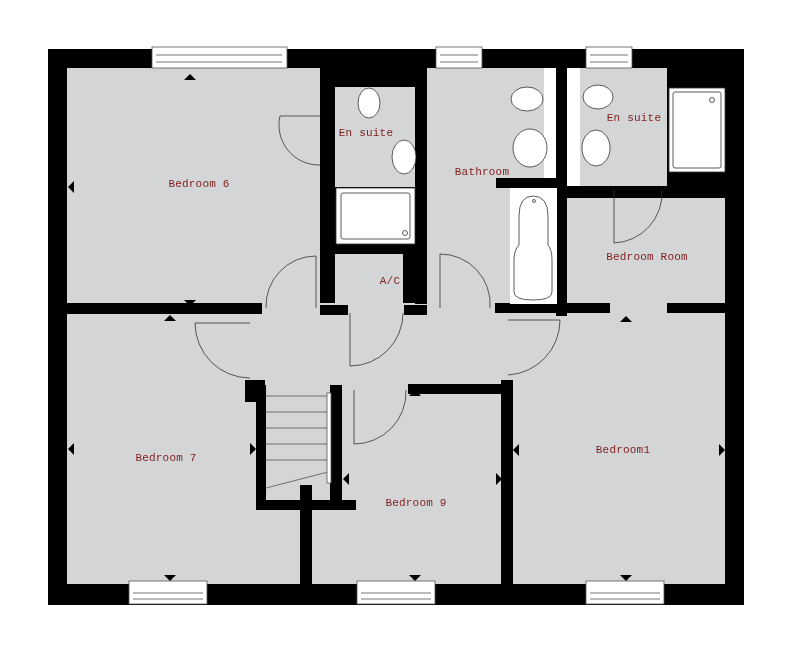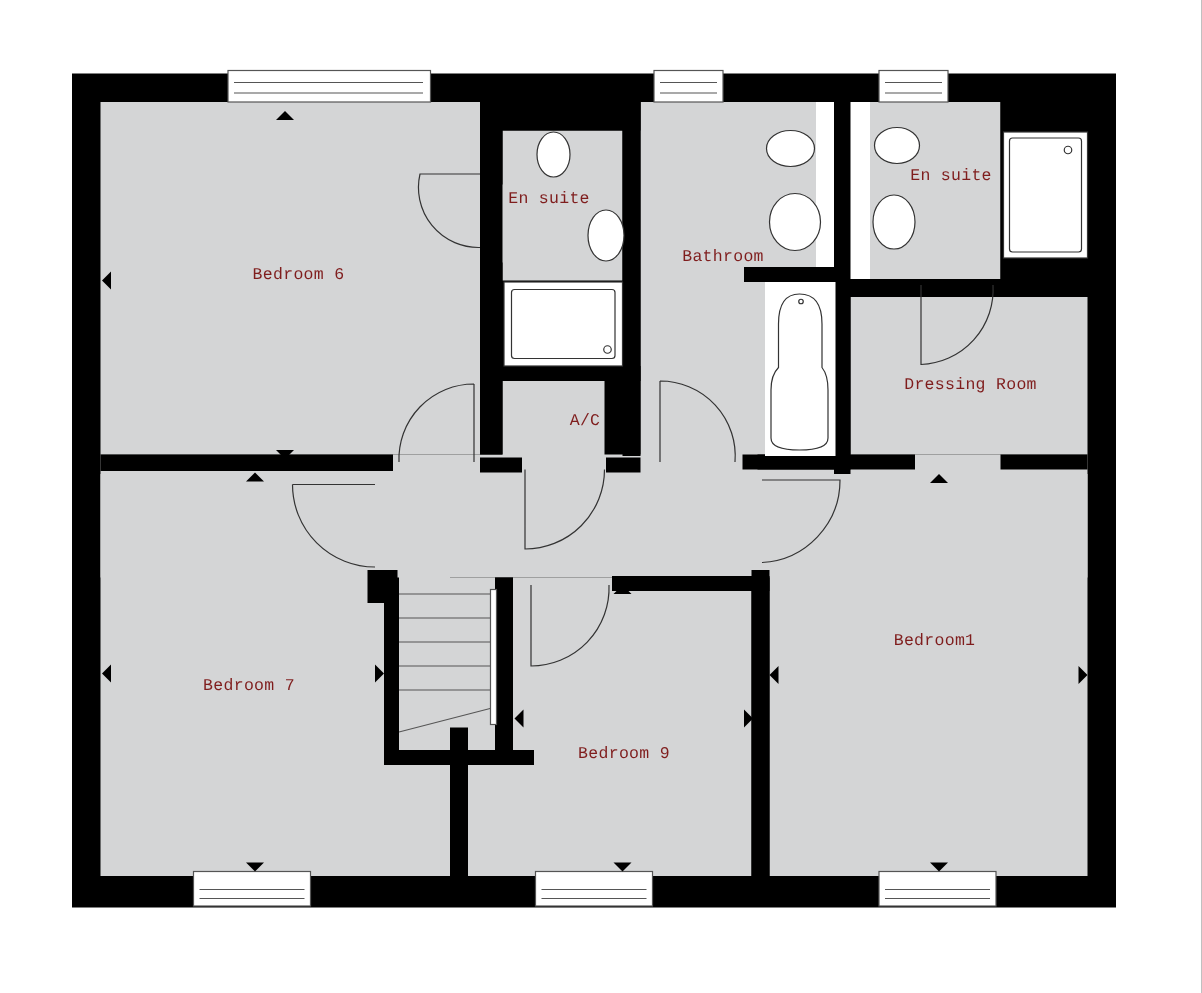--- a/index.html
+++ b/index.html
@@ -173,17 +173,17 @@
     <polygon points="409,575 415,581 421,575"></polygon>
     <polygon points="349,473 343,479 349,485"></polygon>
     <polygon points="496,473 502,479 496,485"></polygon>
   </g>
 </svg>
 
 <div class="room-label" style="left:199px; top:184px;">Bedroom 6</div>
 <div class="room-label" style="left:366px; top:133px;">En suite</div>
 <div class="room-label" style="left:482px; top:172px;">Bathroom</div>
 <div class="room-label" style="left:634px; top:118px;">En suite</div>
-<div class="room-label" style="left:647px; top:257px;">Dressing Room</div>
+<div class="room-label" style="left:647px; top:257px;">Bedroom Room</div>
 <div class="room-label" style="left:390px; top:281px;">A/C</div>
 <div class="room-label" style="left:166px; top:458px;">Bedroom 7</div>
 <div class="room-label" style="left:416px; top:503px;">Bedroom 9</div>
-<div class="room-label" style="left:623px; top:428px;text-align:right;">Bedroom1</div>
+<div class="room-label" style="left:623px; top:450px;text-align:right;">Bedroom1</div>
 
 </body></html>

